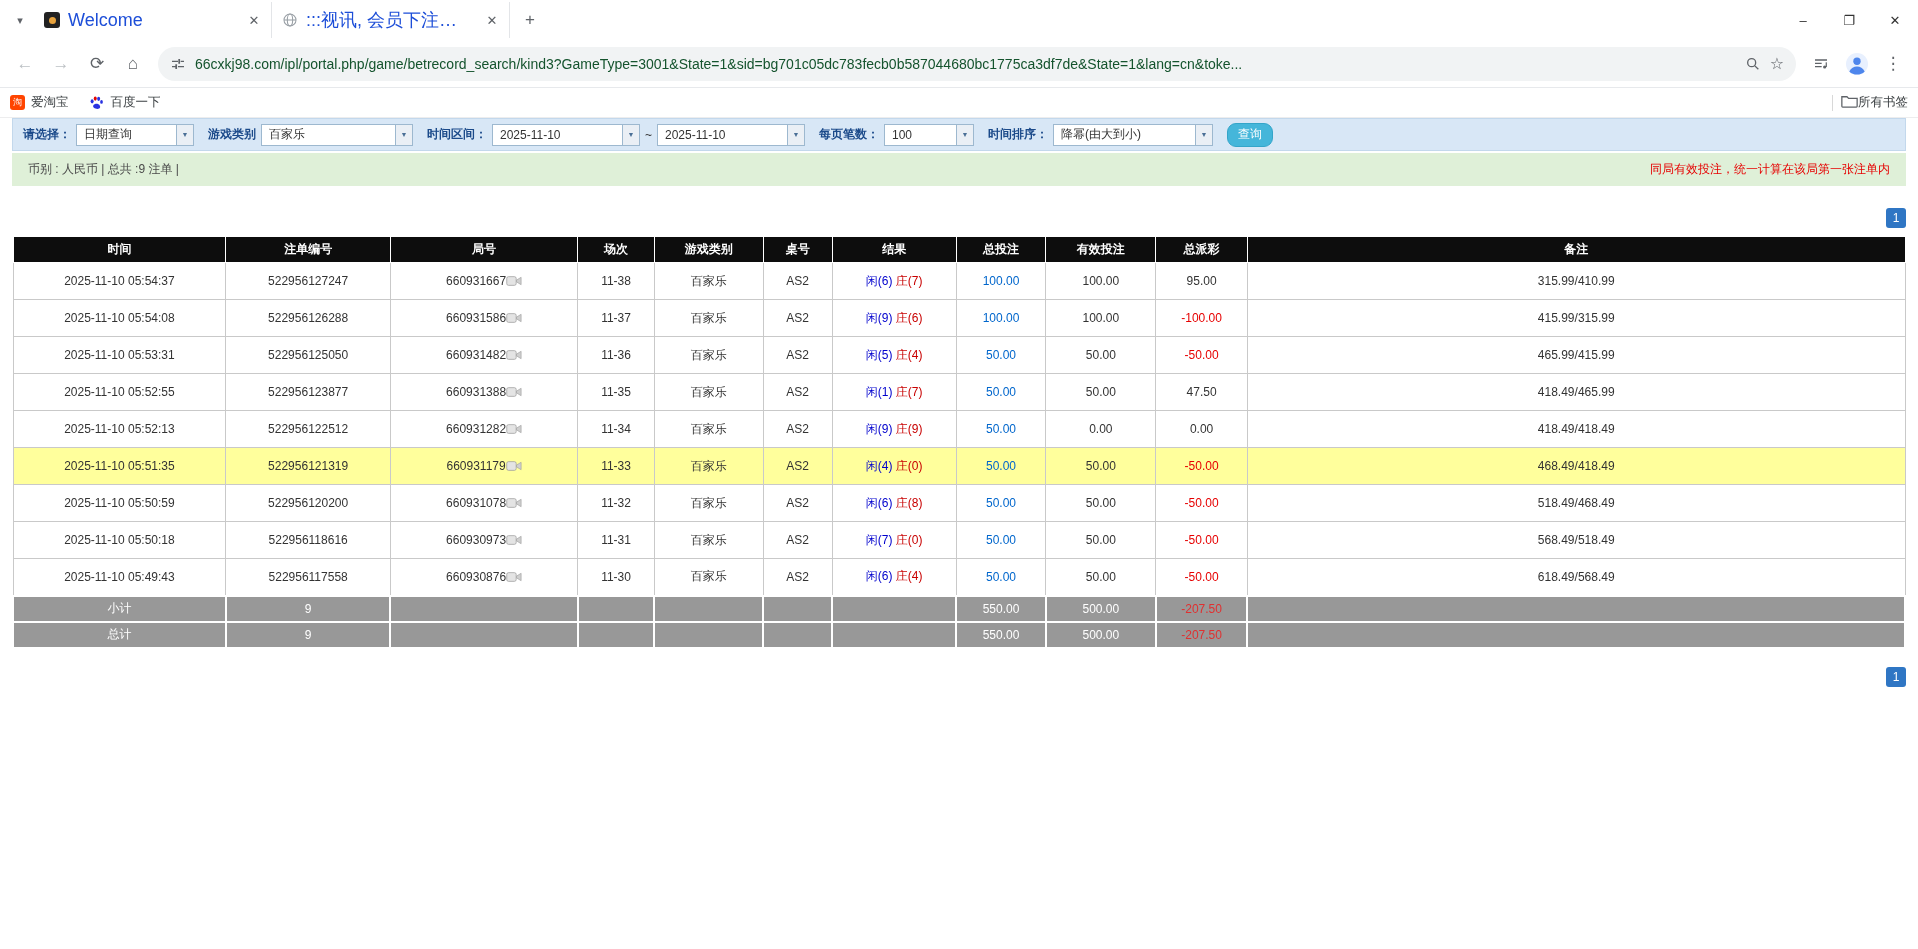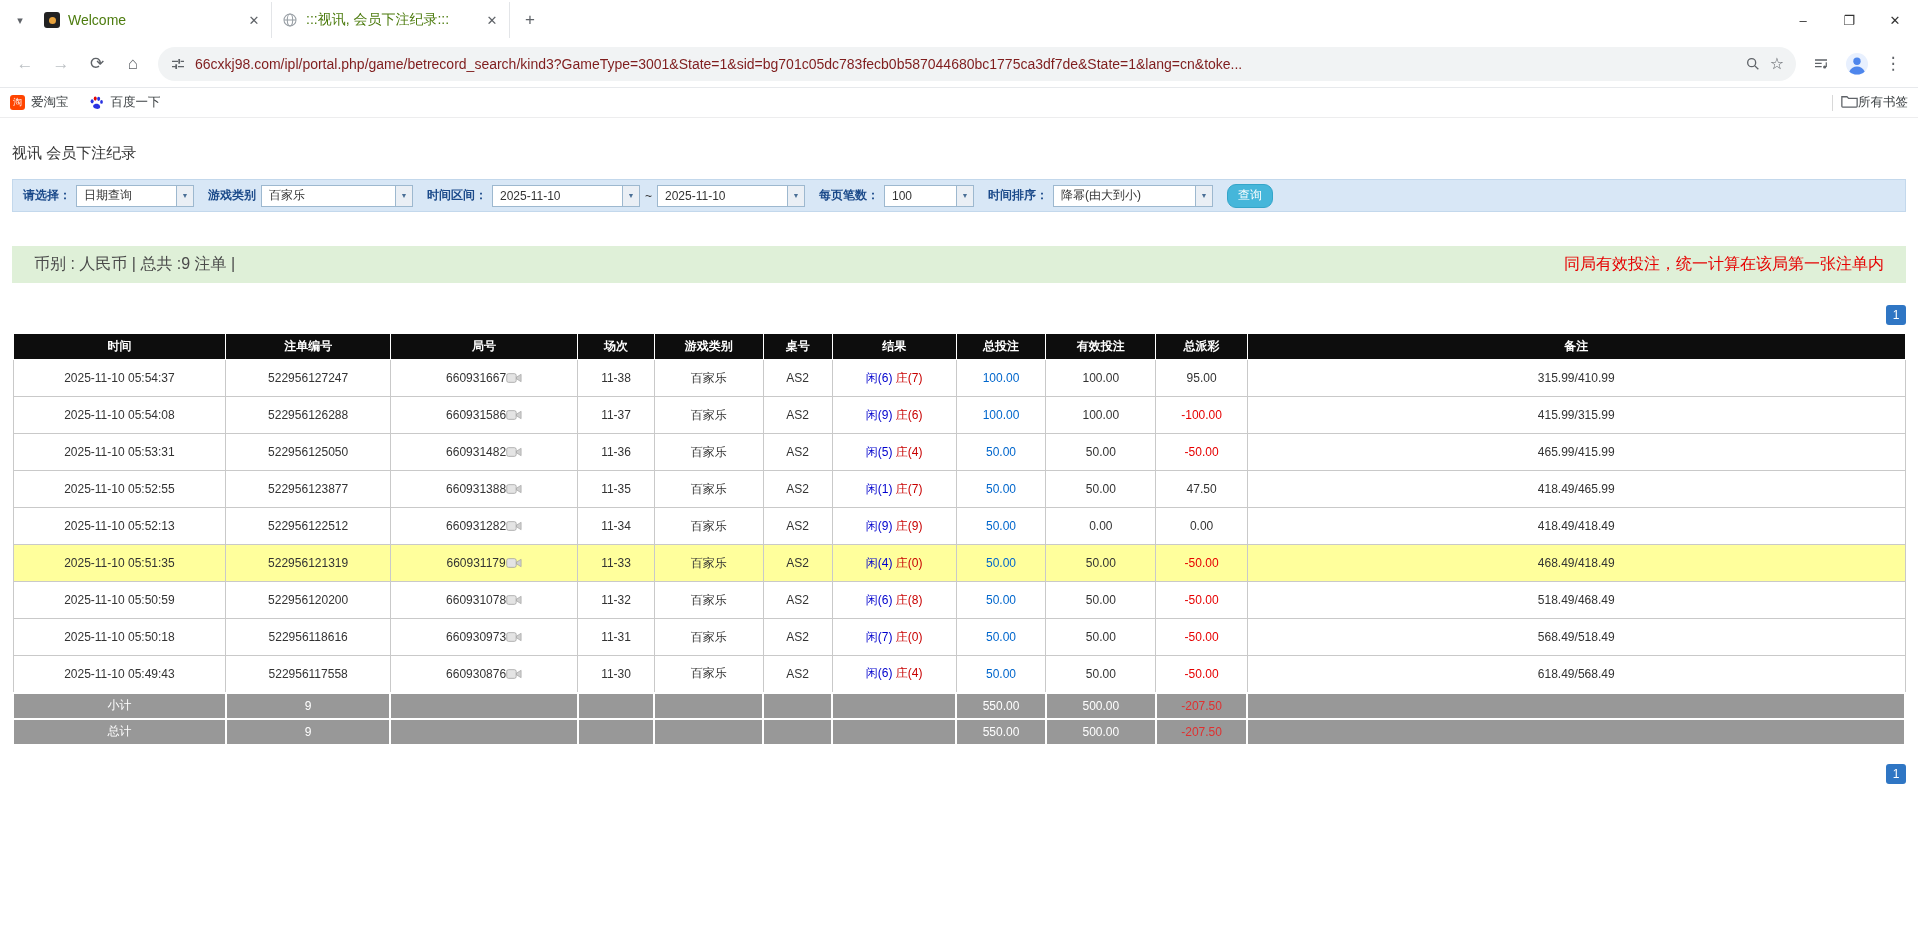--- a/index.html
+++ b/index.html
@@ -4,34 +4,34 @@
 <style>
   *{box-sizing:border-box;margin:0;padding:0}
   html,body{width:1918px;height:949px;overflow:hidden}
   body{font-family:"Liberation Sans","DejaVu Sans",sans-serif;background:#fff;color:#222}
 
   
   .tabstrip{height:40px;display:flex;align-items:center;background:#fff;padding-left:6px;position:relative}
   .tab-search-btn{width:28px;height:28px;display:flex;align-items:center;justify-content:center;color:#5f6368;font-size:11px;border-radius:50%;cursor:pointer}
   .tab{display:flex;align-items:center;gap:8px;width:238px;height:36px;padding:0 8px 0 10px;border-right:1px solid #e3e5e8;cursor:pointer}
   .tab.active{background:#fff;box-shadow:inset 0 -2px 0 #fff}
-  .tab-title{flex:1;font-size:14px;color:#4d7c0f;white-space:nowrap;overflow:hidden;text-overflow:ellipsis}
+  .tab-title{flex:1;font-size:18px;color:#1d4ed8;white-space:nowrap;overflow:hidden;text-overflow:ellipsis}
   .tab-close{width:18px;height:18px;border-radius:50%;display:flex;align-items:center;justify-content:center;color:#5f6368;font-size:13px;cursor:pointer}
   .fav{width:16px;height:16px;flex:0 0 16px;display:flex;align-items:center;justify-content:center}
   .fav-welcome{background:#222;border-radius:3px;position:relative}
   .fav-welcome::after{content:"";width:7px;height:7px;border-radius:50%;background:#e8a33d;display:block}
   .newtab-btn{width:28px;height:28px;margin-left:6px;border-radius:50%;display:flex;align-items:center;justify-content:center;color:#5f6368;font-size:17px;cursor:pointer}
   .win-controls{margin-left:auto;display:flex;height:40px}
   .win-btn{width:46px;height:40px;display:flex;align-items:center;justify-content:center;font-size:13px;color:#333;cursor:pointer}
 
   .navbar{height:48px;display:flex;align-items:center;padding:0 8px;gap:2px;background:#fff;border-bottom:1px solid #e7e9ec}
   .nav-icon{width:34px;height:34px;border-radius:50%;display:flex;align-items:center;justify-content:center;font-size:17px;color:#5f6368;cursor:pointer}
   .nav-icon.disabled{color:#bcc0c4}
   .urlbar{flex:1;height:34px;background:#f1f3f4;border-radius:17px;display:flex;align-items:center;padding:0 12px;gap:9px;margin:0 6px}
-  .url-text{flex:1;font-size:14px;color:#7f1d1d;white-space:nowrap;overflow:hidden}
+  .url-text{flex:1;font-size:14px;color:#14532d;white-space:nowrap;overflow:hidden}
   .url-icon{display:flex;align-items:center;justify-content:center;cursor:pointer}
   .star{font-size:16px;color:#5f6368}
   .avatar-wrap{width:34px;height:34px;display:flex;align-items:center;justify-content:center;cursor:pointer}
 
   .bookmarksbar{height:30px;display:flex;align-items:center;padding:0 10px;gap:20px;background:#fff;border-bottom:1px solid #ededee;font-size:12.5px;color:#3c4043}
   .bm-item{display:flex;align-items:center;gap:6px;cursor:pointer}
   .fav-taobao{width:15px;height:15px;background:#ff4400;border-radius:3px;color:#fff;font-size:9px;display:flex;align-items:center;justify-content:center}
   .bm-right{margin-left:auto;display:flex;align-items:center;cursor:pointer}
   .bm-divider{width:1px;height:16px;background:#d8d8d8;margin-right:8px}
 
@@ -41,21 +41,21 @@
 
   .filterbar{background:#d8e7f6;border:1px solid #c3d8ec;padding:5px 8px;display:flex;align-items:center;font-size:12px;height:33px}
   .flabel{color:#1b4a8a;font-weight:700;white-space:nowrap;margin:0 5px 0 14px}
   .flabel.first{margin-left:2px}
   .combo{display:inline-flex;align-items:stretch;background:#fff;border:1px solid #9db8cf;height:22px;cursor:pointer}
   .combo-text{padding:9px 7px;display:flex;align-items:center;font-size:12px;color:#333;flex:1;white-space:nowrap}
   .combo-arrow{width:17px;background:#eaeff5;border-left:1px solid #9db8cf;display:flex;align-items:center;justify-content:center;font-size:7px;color:#4a6f96}
   .range-sep{margin:0 5px;color:#333}
   .btn-search{background:#45b6da;color:#fff;border:1px solid #34a5c9;border-radius:9px;height:24px;padding:0 10px;font-size:12px;display:flex;align-items:center;cursor:pointer;margin-left:14px}
 
-  .summarybar{margin-top:34px;background:#dff0d8;padding:8px 22px;display:flex;justify-content:space-between;align-items:center;font-size:16px;color:#4a4a4a}
+  .summarybar{margin-top:2px;background:#dff0d8;padding:8px 16px;display:flex;justify-content:space-between;align-items:center;font-size:12px;color:#4a4a4a}
   .notice{color:#e60000}
 
   .pag{display:flex;justify-content:flex-end;margin:22px 0 8px}
   .pag.bottom{margin:18px 0 30px}
   .page-btn{min-width:20px;height:20px;background:#2f76c4;color:#fff;border-radius:3px;font-size:12px;display:flex;align-items:center;justify-content:center;padding:0 6px;cursor:pointer}
 
   table.records{width:100%;border-collapse:collapse;table-layout:fixed}
   .records th{background:#0d0d0d;color:#fff;font-size:12px;font-weight:700;height:26px;border:1px solid #fff;text-align:center}
   .records td{background:#fff;font-size:12px;color:#333;height:37px;text-align:center;border:1px solid #c9c9c9;white-space:nowrap;overflow:hidden}
   .records tr.hl td{background:#ffff9c}
@@ -163,21 +163,20 @@
       <svg width="17" height="14" viewBox="0 0 20 16">
           <path d="M1 3h6l2 2h10v9.2a1 1 0 0 1-1 1H2a1 1 0 0 1-1-1z" fill="none" stroke="#5f6368" stroke-width="1.5"></path>
         </svg>
     </span>
     <span>所有书签</span>
   </div>
 </div>
 
 <div class="page">
 
-  <div class="page-title">视讯 会员下注纪录</div>
 
   <div class="filterbar">
     <span class="flabel first">请选择：</span>
     <span class="combo" style="width:118px">
       <span class="combo-text">日期查询</span>
       <span class="combo-arrow">▼</span>
     </span>
 
     <span class="flabel">游戏类别</span>
     <span class="combo" style="width:152px">

